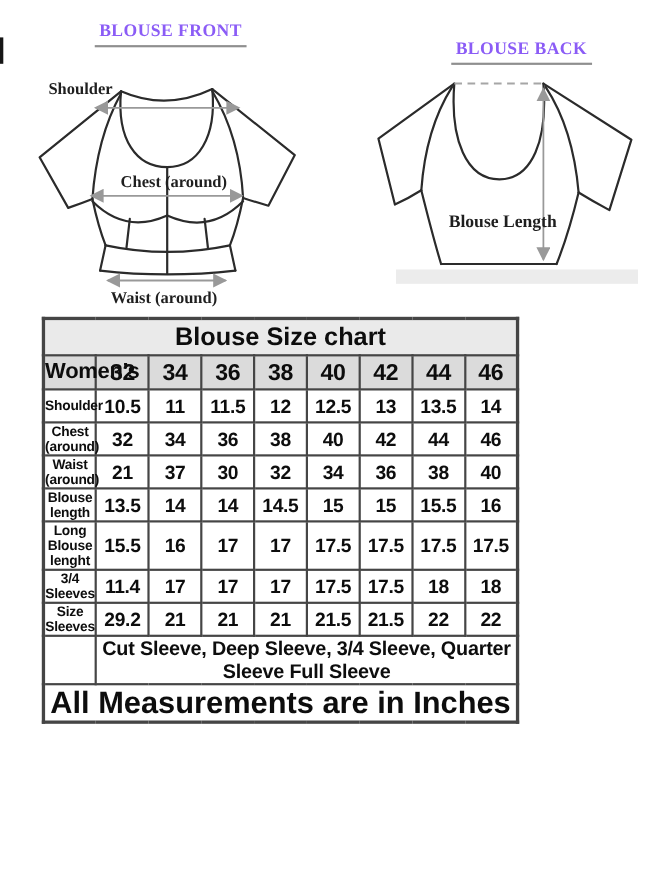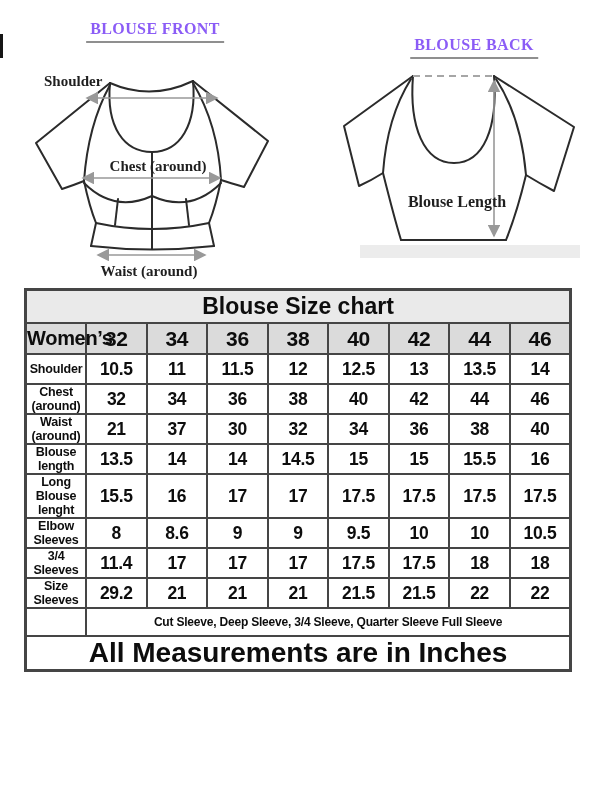--- a/index.html
+++ b/index.html
@@ -17,36 +17,36 @@
   }
   .diag-label{
     position:absolute;font-family:"Liberation Serif",serif;font-weight:bold;font-size:15px;
     white-space:nowrap;color:#1f1f1f;
   }
   .centered{transform:translateX(-50%);}
   .diag-svg{position:absolute;}
 
   
   .size-table{
-    position:absolute;left:24px;top:288px;width:548px;
+    position:absolute;left:38px;top:288px;width:434px;
     border-collapse:collapse;table-layout:fixed;
     border:3px solid #454545;
   }
   .size-table td{
     border:2px solid #454545;text-align:center;vertical-align:middle;
     padding:0;font-weight:bold;color:#0d0d0d;letter-spacing:-0.3px;
   }
   td.title-cell{height:31px;background:#eaeaea;font-size:23px;letter-spacing:0;}
   tr.hdr-row td{background:#dbdbdb;height:29px;}
   td.hdr-label{font-size:20px;}
   td.hdr-size{font-size:21px;}
   tr.data-row td{height:28px;background:#fff;}
   td.row-label{font-size:12.5px;letter-spacing:-0.2px;}
   td.row-val{font-size:17.5px;}
-  td.note-cell{height:26px;font-size:12px;letter-spacing:-0.2px;}
+  td.note-cell{height:26px;font-size:18px;letter-spacing:-0.2px;}
   td.note-empty{background:#fff;}
   td.footer-cell{height:31px;font-size:28px;letter-spacing:0;}
 </style>
 </head>
 <body>
 
 <div class="page">
 
   <div class="edge-artifact"></div>
 
@@ -178,31 +178,20 @@
           <td class="row-val">15.5</td>
           <td class="row-val">16</td>
           <td class="row-val">17</td>
           <td class="row-val">17</td>
           <td class="row-val">17.5</td>
           <td class="row-val">17.5</td>
           <td class="row-val">17.5</td>
           <td class="row-val">17.5</td>
         </tr>
         <tr class="data-row">
-          <td class="row-label">Elbow Sleeves</td>
-          <td class="row-val">8</td>
-          <td class="row-val">8.6</td>
-          <td class="row-val">9</td>
-          <td class="row-val">9</td>
-          <td class="row-val">9.5</td>
-          <td class="row-val">10</td>
-          <td class="row-val">10</td>
-          <td class="row-val">10.5</td>
-        </tr>
-        <tr class="data-row">
           <td class="row-label">3/4 Sleeves</td>
           <td class="row-val">11.4</td>
           <td class="row-val">17</td>
           <td class="row-val">17</td>
           <td class="row-val">17</td>
           <td class="row-val">17.5</td>
           <td class="row-val">17.5</td>
           <td class="row-val">18</td>
           <td class="row-val">18</td>
         </tr>

